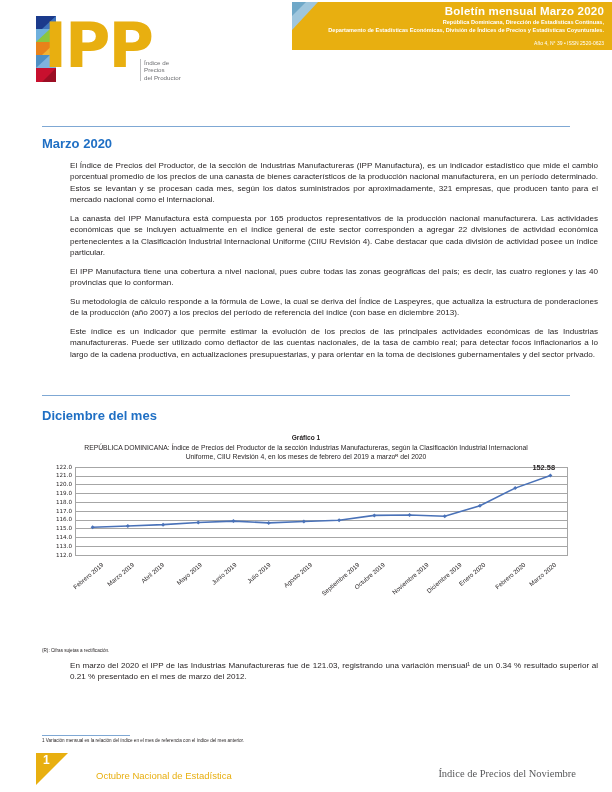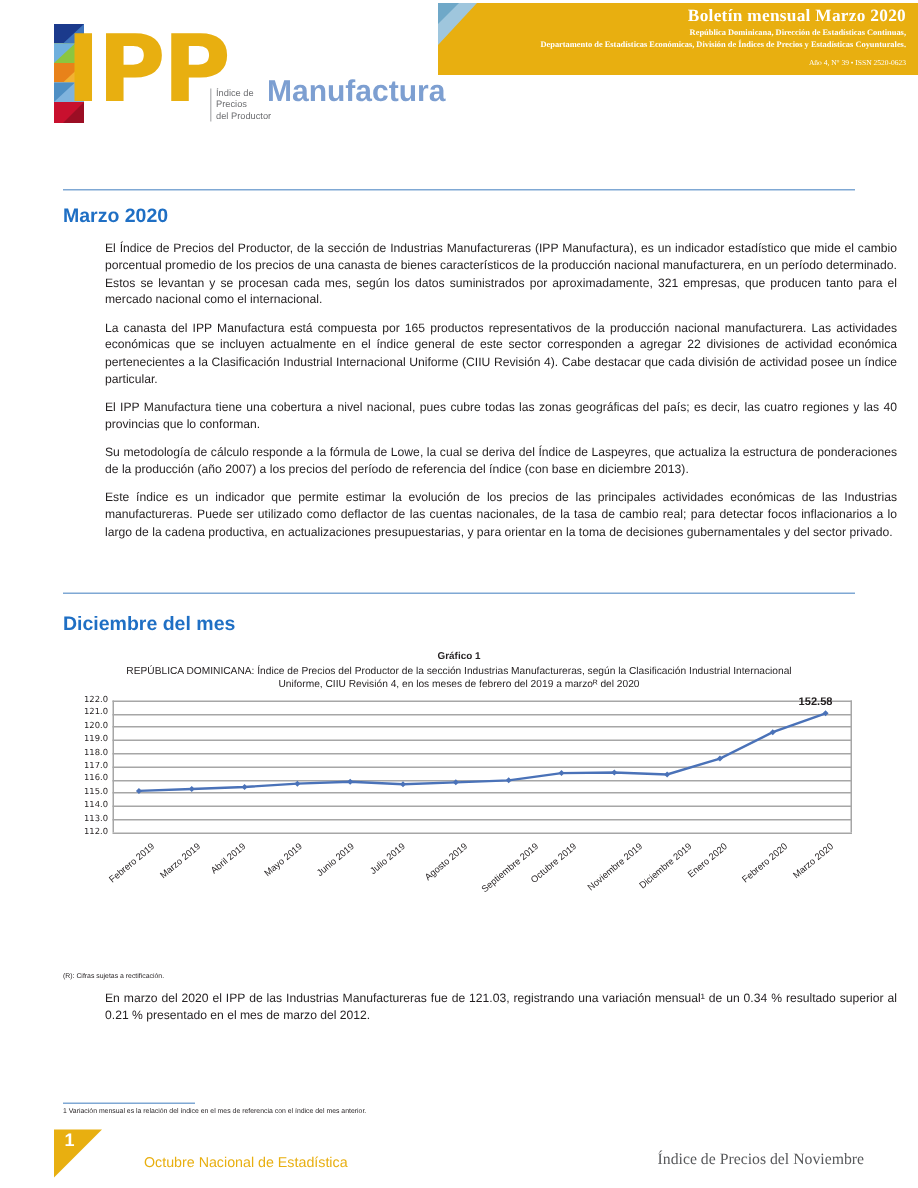--- a/index.html
+++ b/index.html
@@ -24,21 +24,20 @@
     height: 100px;
   }
   .banner {
     position: absolute;
     left: 292px;
     top: 2px;
     width: 320px;
     height: 48px;
     background: #e8af10;
     overflow: hidden;
-    font-family: Liberation Serif, serif;
   }
   .banner .tri-light {
     position: absolute;
     left: 0; top: 0;
     width: 0; height: 0;
     border-top: 28px solid #9fc6dd;
     border-right: 26px solid transparent;
   }
   .banner .tri-dark {
     position: absolute;
@@ -307,21 +306,20 @@
       </svg>
     </div>
     <div class="logo-ipp">IPP</div>
     <div class="logo-tagline">
       <div>Índice de</div>
       <div>Precios</div>
       <div>del Productor</div>
     </div>
   </div>
 
-  <div class="section-word">Manufactura</div>
 
   <div class="banner">
     <div class="tri-light"></div>
     <div class="tri-dark"></div>
     <div class="banner-title">Boletín mensual Marzo 2020</div>
     <div class="banner-sub1">República Dominicana, Dirección de Estadísticas Continuas,</div>
     <div class="banner-sub2">Departamento de Estadísticas Económicas, División de Índices de Precios y Estadísticas Coyunturales.</div>
     <div class="banner-issn">Año 4, N° 39 • ISSN 2520-0623</div>
   </div>
 </div>

